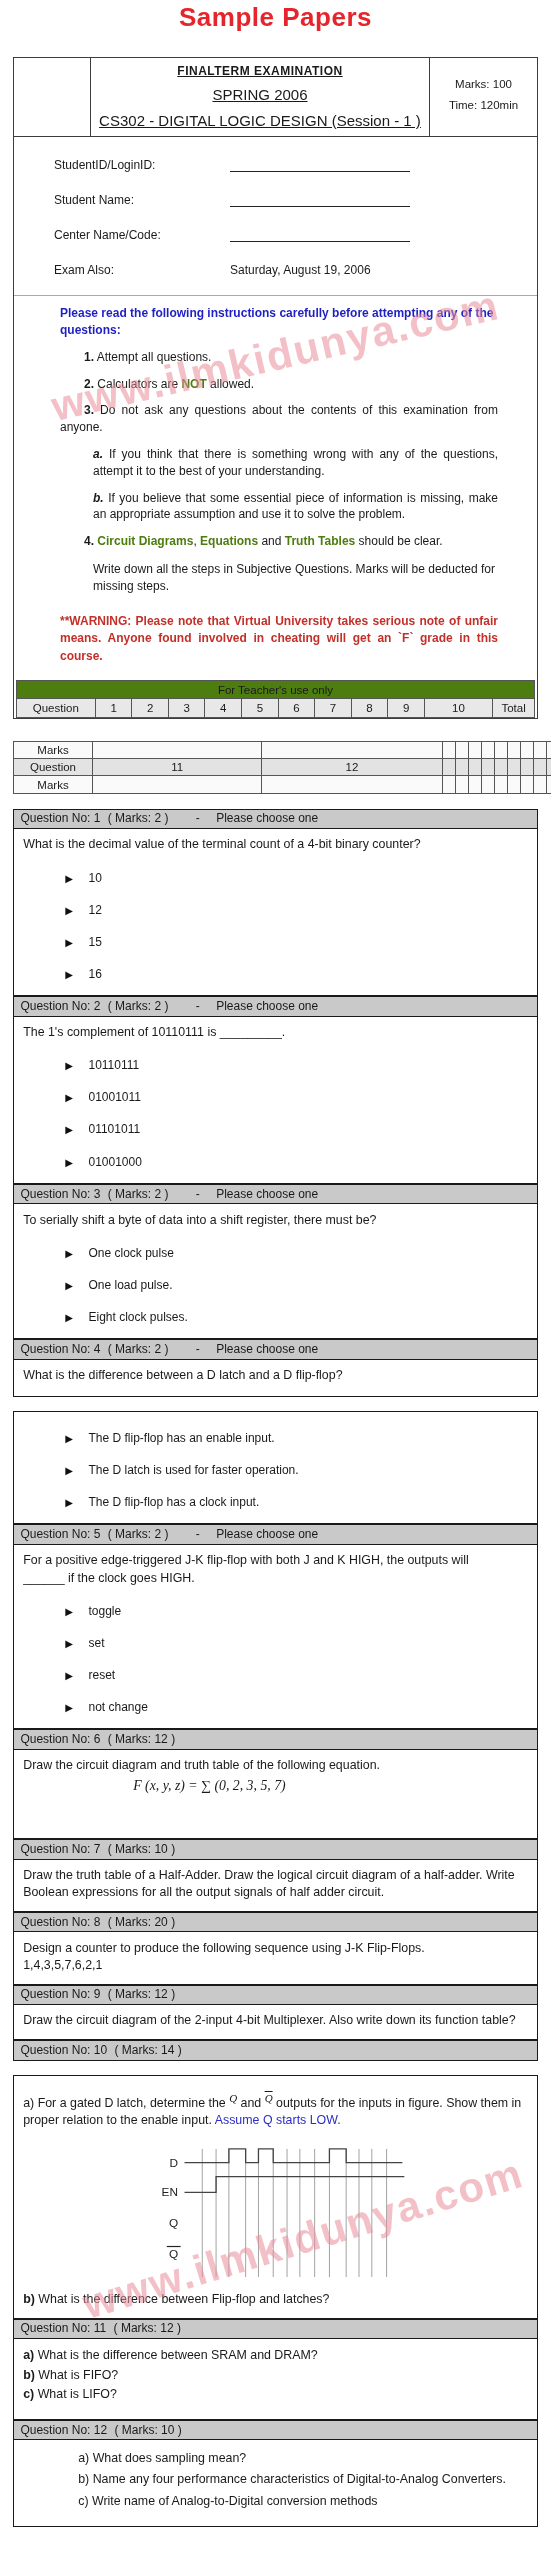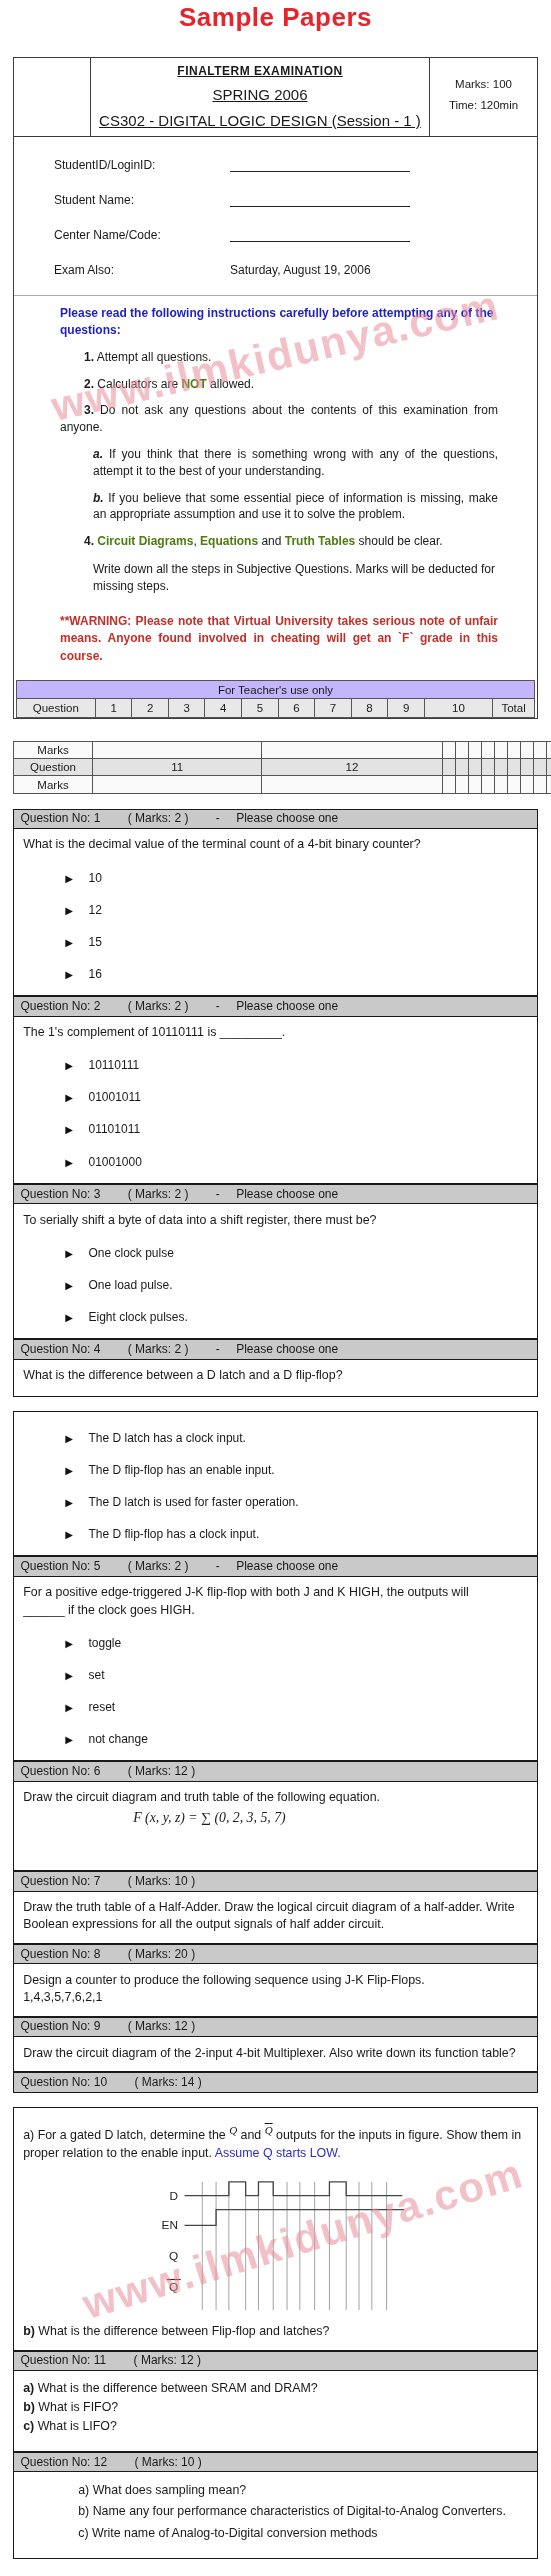--- a/index.html
+++ b/index.html
@@ -37,34 +37,34 @@
   .marker { font-weight:bold; }
   .marker-it { font-weight:bold; font-style:italic; }
   .blue-b { color:#4d7c0f; font-weight:bold; }
   .note { margin-left:33px; margin-top:11px; }
 
   .warning { margin:18.4px 39px 0 46px; color:#c33029; font-weight:bold; font-size:12px; line-height:1.45; text-align:justify; }
 
   table { border-collapse:collapse; width:calc(100% - 3.7px); }
   .ttable { margin:14.7px 1.8px 0; font-size:11.5px; }
   .ttable td { border:0.9px solid #555; text-align:center; height:18.4px; }
-  .ttable .cap { background:#c4b5fd;margin-left:48px; }
+  .ttable .cap { background:#4d7c0f;margin-left:48px; }
   .ttable .qrow td { background:#e8e8e8; }
   .ttable .lbl { width:79px; }
   .ttable .tot { width:42px; }
 
   .mtable { margin:22px 13px 0; font-size:11.5px; border:1.8px solid #333; }
   .mtable td { border:0.9px solid #555; text-align:center; height:17.4px; }
   .mtable .lbl { width:79px; }
   .mtable .qrow td { background:#e3e3e3; }
   .mtable .mrow td { background:#fafafa;margin-top:28px; }
 
   
   .qheader { margin:0 13px; background:#c9c9c9; border:0.9px solid #1a1a1a; font-size:12px; padding:1.8px 6.4px 2.8px; }
-  .qheader .qno { margin-right:24px; }
+  .qheader .qno { margin-right:4px; }
   .qheader .qmk { margin-right:24px; }
   .qheader .qdash { margin-right:13px; }
   .qbody { margin:0 13px; border-left:0.9px solid #1a1a1a; border-right:0.9px solid #1a1a1a; border-bottom:0.9px solid #1a1a1a; padding:7.3px 9.2px 3.7px; font-size:12.4px; }
   .qtop { border-top:0.9px solid #1a1a1a; }
   .qtext { line-height:1.4; }
   .opt { margin:15.6px 0 0 42px; height:16.5px; display:flex; align-items:center; font-size:12px; }
   .opt .tri::before { content:"\25B6"; font-size:10px; margin-right:15.6px; color:#111; }
   .optpad { padding-bottom:13px; }
   .gap { height:14.7px; }
 
@@ -308,24 +308,20 @@
   <span class="qdash">-</span>
   <span>Please choose one</span>
 </div>
 <div class="qbody" style="padding-bottom:11px;">
   <div class="qtext">What is the difference between a D latch and a D flip-flop?</div>
 </div>
 
 <div class="gap"></div>
 
 <div class="qbody qtop optpad" style="padding-top:1.8px;">
-  <div class="opt">
-      <span class="tri"></span>
-      <span>The D latch has a clock input.</span>
-    </div>
   <div class="opt">
       <span class="tri"></span>
       <span>The D flip-flop has an enable input.</span>
     </div>
   <div class="opt">
       <span class="tri"></span>
       <span>The D latch is used for faster operation.</span>
     </div>
   <div class="opt">
       <span class="tri"></span>

